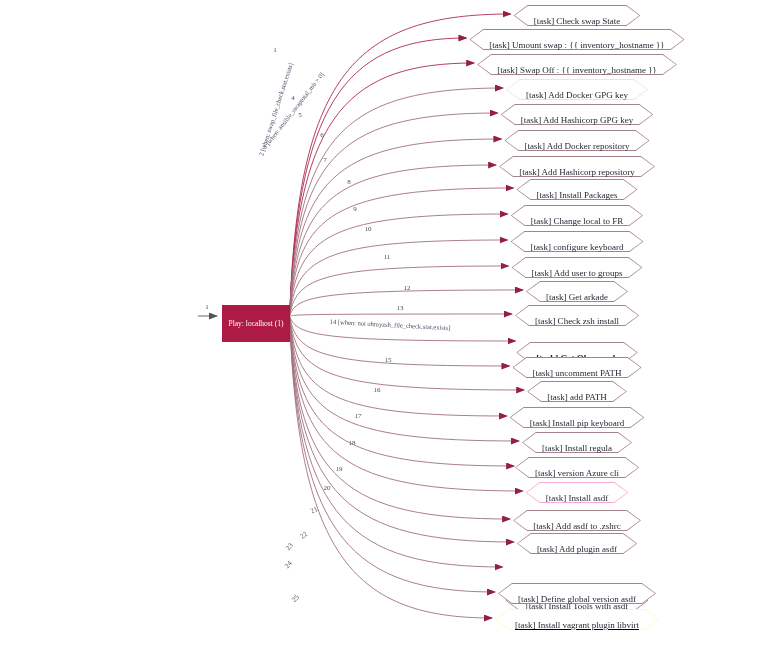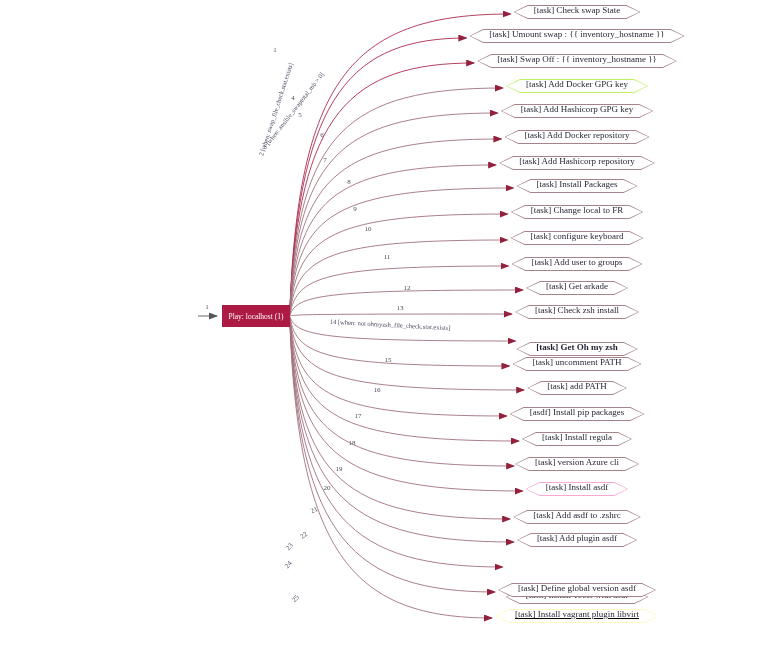--- a/index.html
+++ b/index.html
@@ -7,27 +7,27 @@
           font-family:"Liberation Serif",serif;}
   #edges{position:absolute;left:0;top:0;width:768px;height:665px;pointer-events:none;}
 
   
   .root-node{position:absolute;left:2px;top:306px;width:196px;height:20px;
              border:1px dotted #9a9a9a;border-radius:50%;
              display:flex;align-items:center;justify-content:center;background:#fff;}
   .root-node span{font-size:8px;color:#222;white-space:nowrap;}
 
   
-  .play-node{position:absolute;left:222px;top:305px;width:68px;height:22px;
+  .play-node{position:absolute;left:222px;top:305px;width:68px;height:37px;
              display:flex;align-items:center;justify-content:center;}
   .play-node span{font-size:7.5px;color:#fff;white-space:nowrap;}
 
   
   .task{position:absolute;left:577px;transform:translateX(-50%);}
-  .hex{position:relative;height:14px;display:flex;align-items:flex-start;
+  .hex{position:relative;height:21px;display:flex;align-items:flex-end;
        clip-path:polygon(0 50%,14px 0,calc(100% - 14px) 0,100% 50%,calc(100% - 14px) 100%,14px 100%);
        background:#a4838b;}
   .hex-fill{position:absolute;inset:1px;background:#ffffff;
        clip-path:polygon(0 50%,13px 0,calc(100% - 13px) 0,100% 50%,calc(100% - 13px) 100%,13px 100%);}
   .task-label{position:relative;padding:0 20px;font-size:9px;color:#1f2130;white-space:nowrap;}
 </style>
 </head>
 <body>
 
 <div class="canvas">
@@ -113,21 +113,21 @@
         <span class="task-label">[task] Umount swap : {{ inventory_hostname }}</span>
       </div>
     </div>
       <div class="task" style="top: 54px;">
       <div class="hex" style="background: rgb(164, 131, 139);">
         <div class="hex-fill"></div>
         <span class="task-label">[task] Swap Off : {{ inventory_hostname }}</span>
       </div>
     </div>
       <div class="task" style="top: 79px;">
-      <div class="hex" style="background: #bef264;">
+      <div class="hex" style="background: #e5e5e5;">
         <div class="hex-fill"></div>
         <span class="task-label">[task] Add Docker GPG key</span>
       </div>
     </div>
       <div class="task" style="top: 104px;">
       <div class="hex" style="background: rgb(164, 131, 139);">
         <div class="hex-fill"></div>
         <span class="task-label">[task] Add Hashicorp GPG key</span>
       </div>
     </div>
@@ -193,21 +193,21 @@
     </div>
       <div class="task" style="top: 381px;">
       <div class="hex" style="background: rgb(164, 131, 139);">
         <div class="hex-fill"></div>
         <span class="task-label">[task] add PATH</span>
       </div>
     </div>
       <div class="task" style="top: 407px;">
       <div class="hex" style="background: rgb(164, 131, 139);">
         <div class="hex-fill"></div>
-        <span class="task-label">[asdf] Install pip packages</span>
+        <span class="task-label">[task] Install pip keyboard</span>
       </div>
     </div>
       <div class="task" style="top: 432px;">
       <div class="hex" style="background: rgb(164, 131, 139);">
         <div class="hex-fill"></div>
         <span class="task-label">[task] Install regula</span>
       </div>
     </div>
       <div class="task" style="top: 457px;">
       <div class="hex" style="background: rgb(164, 131, 139);">

